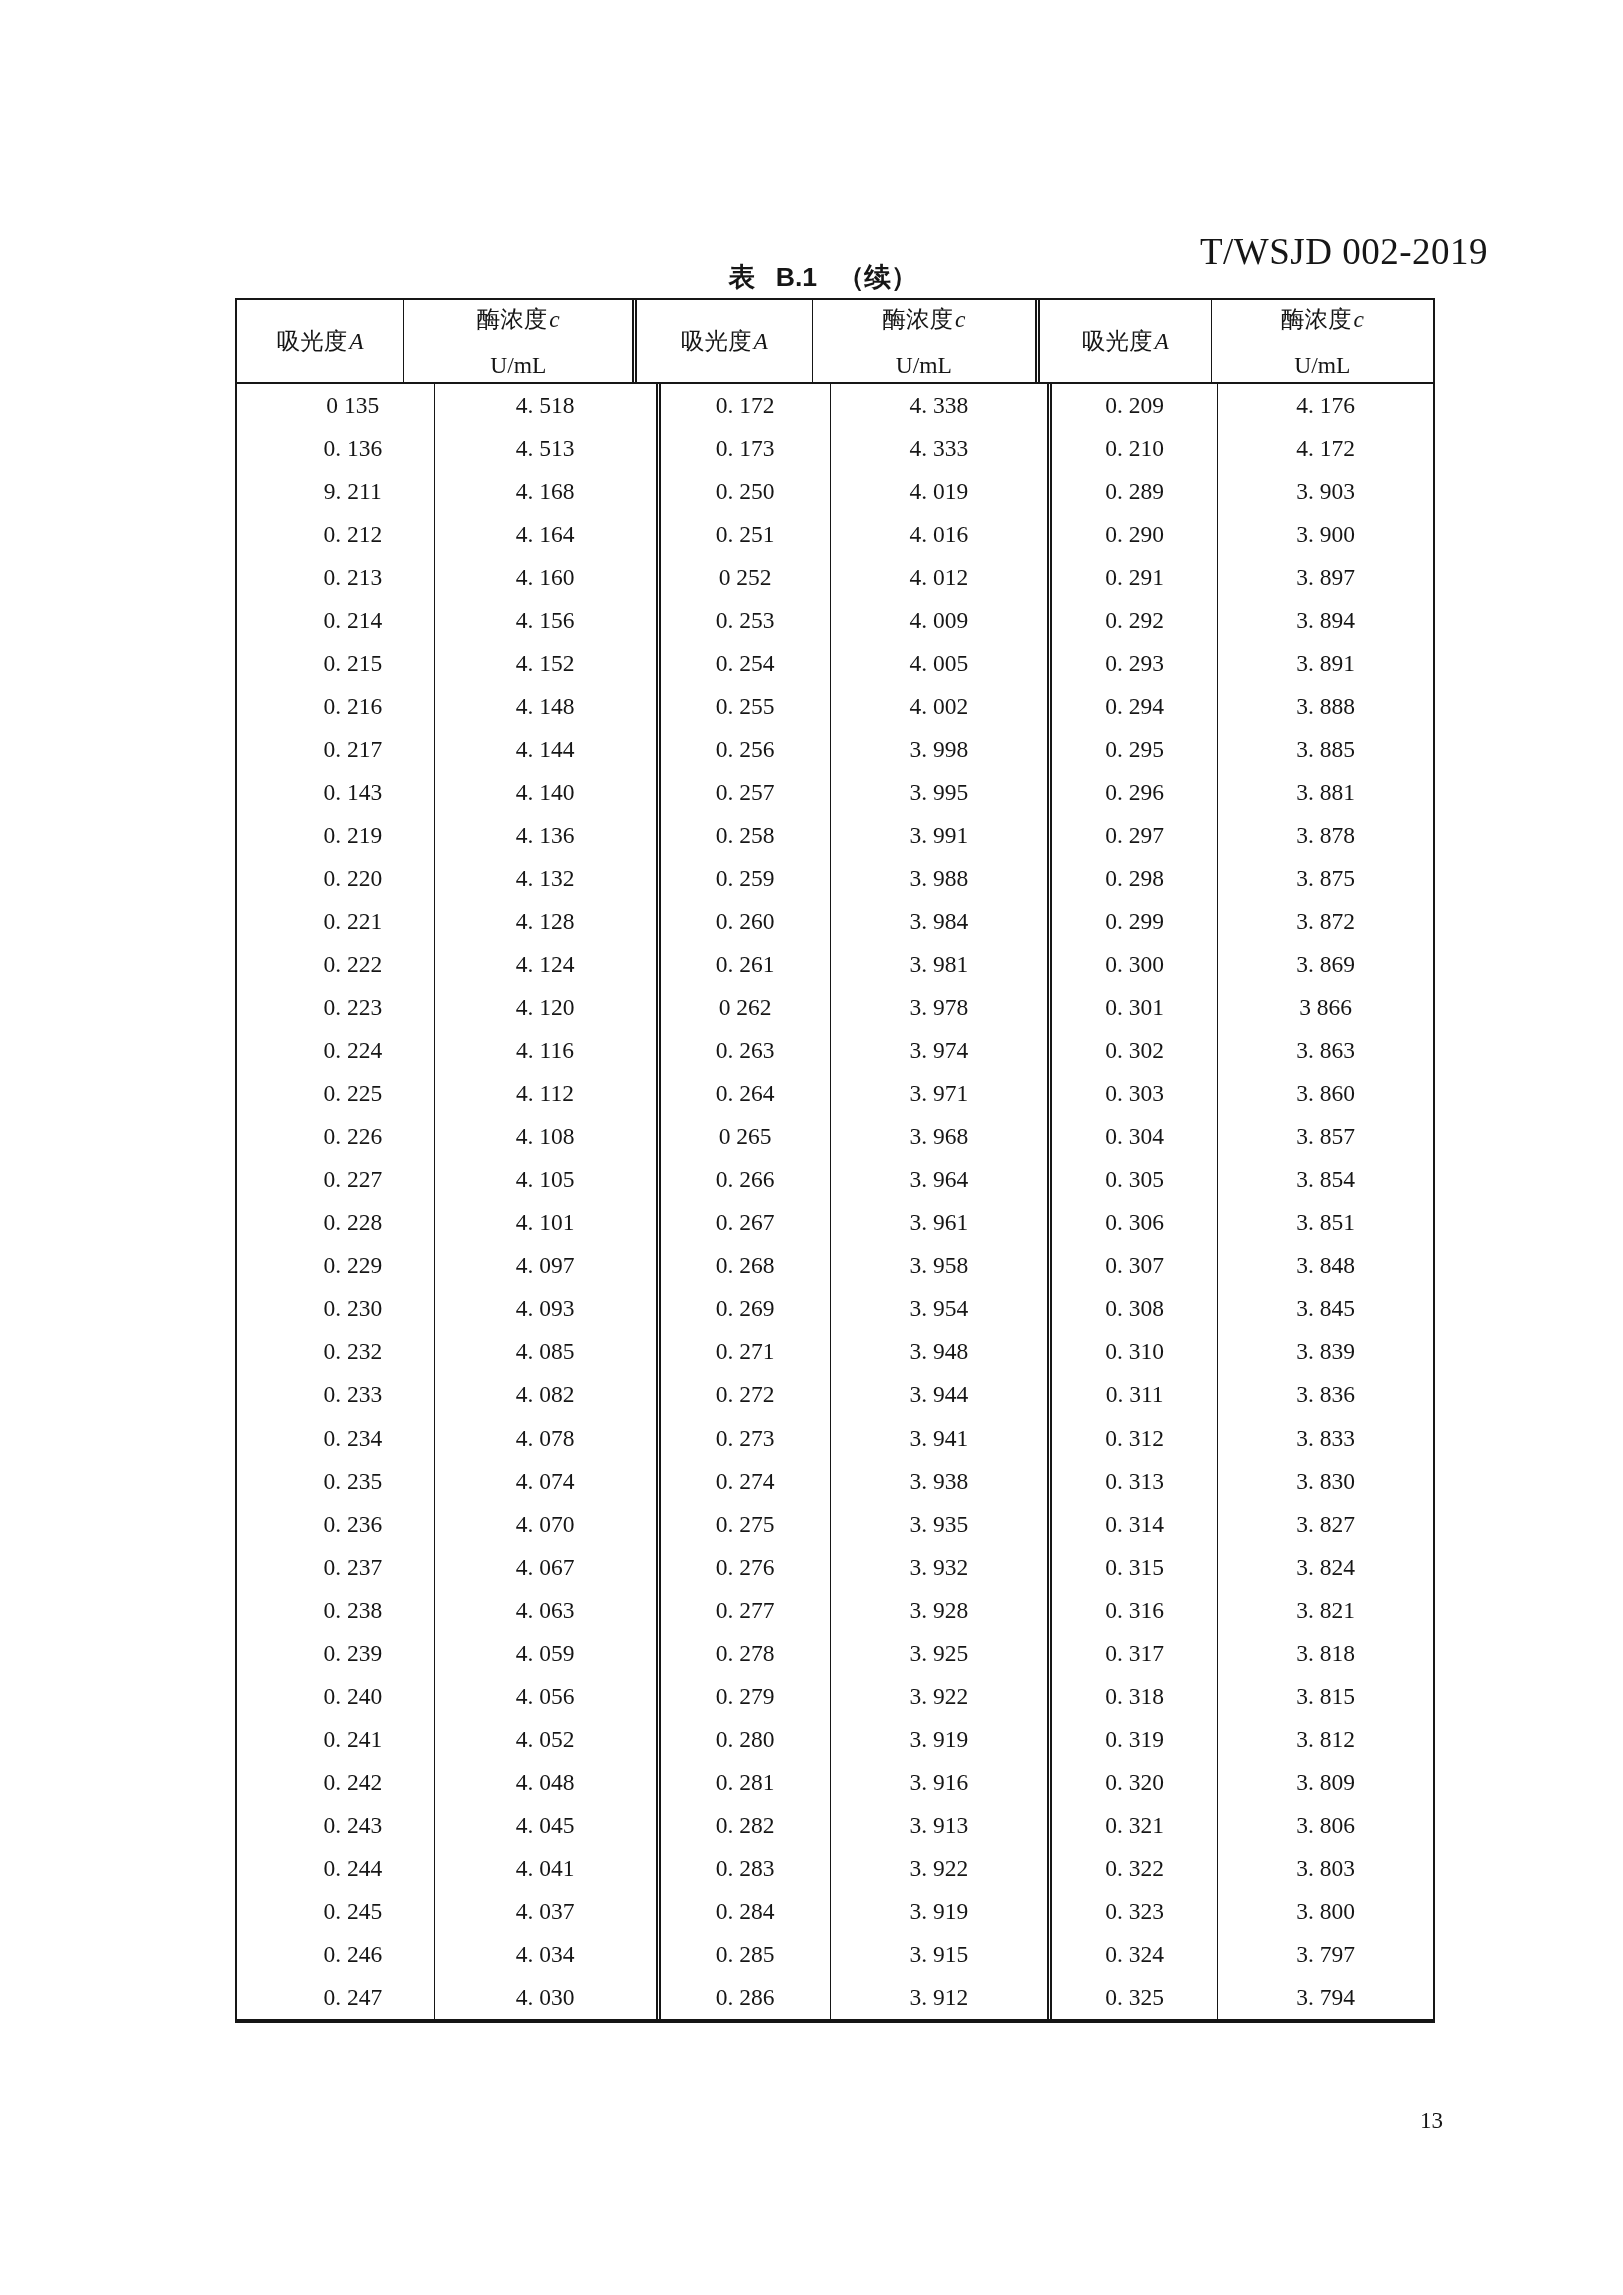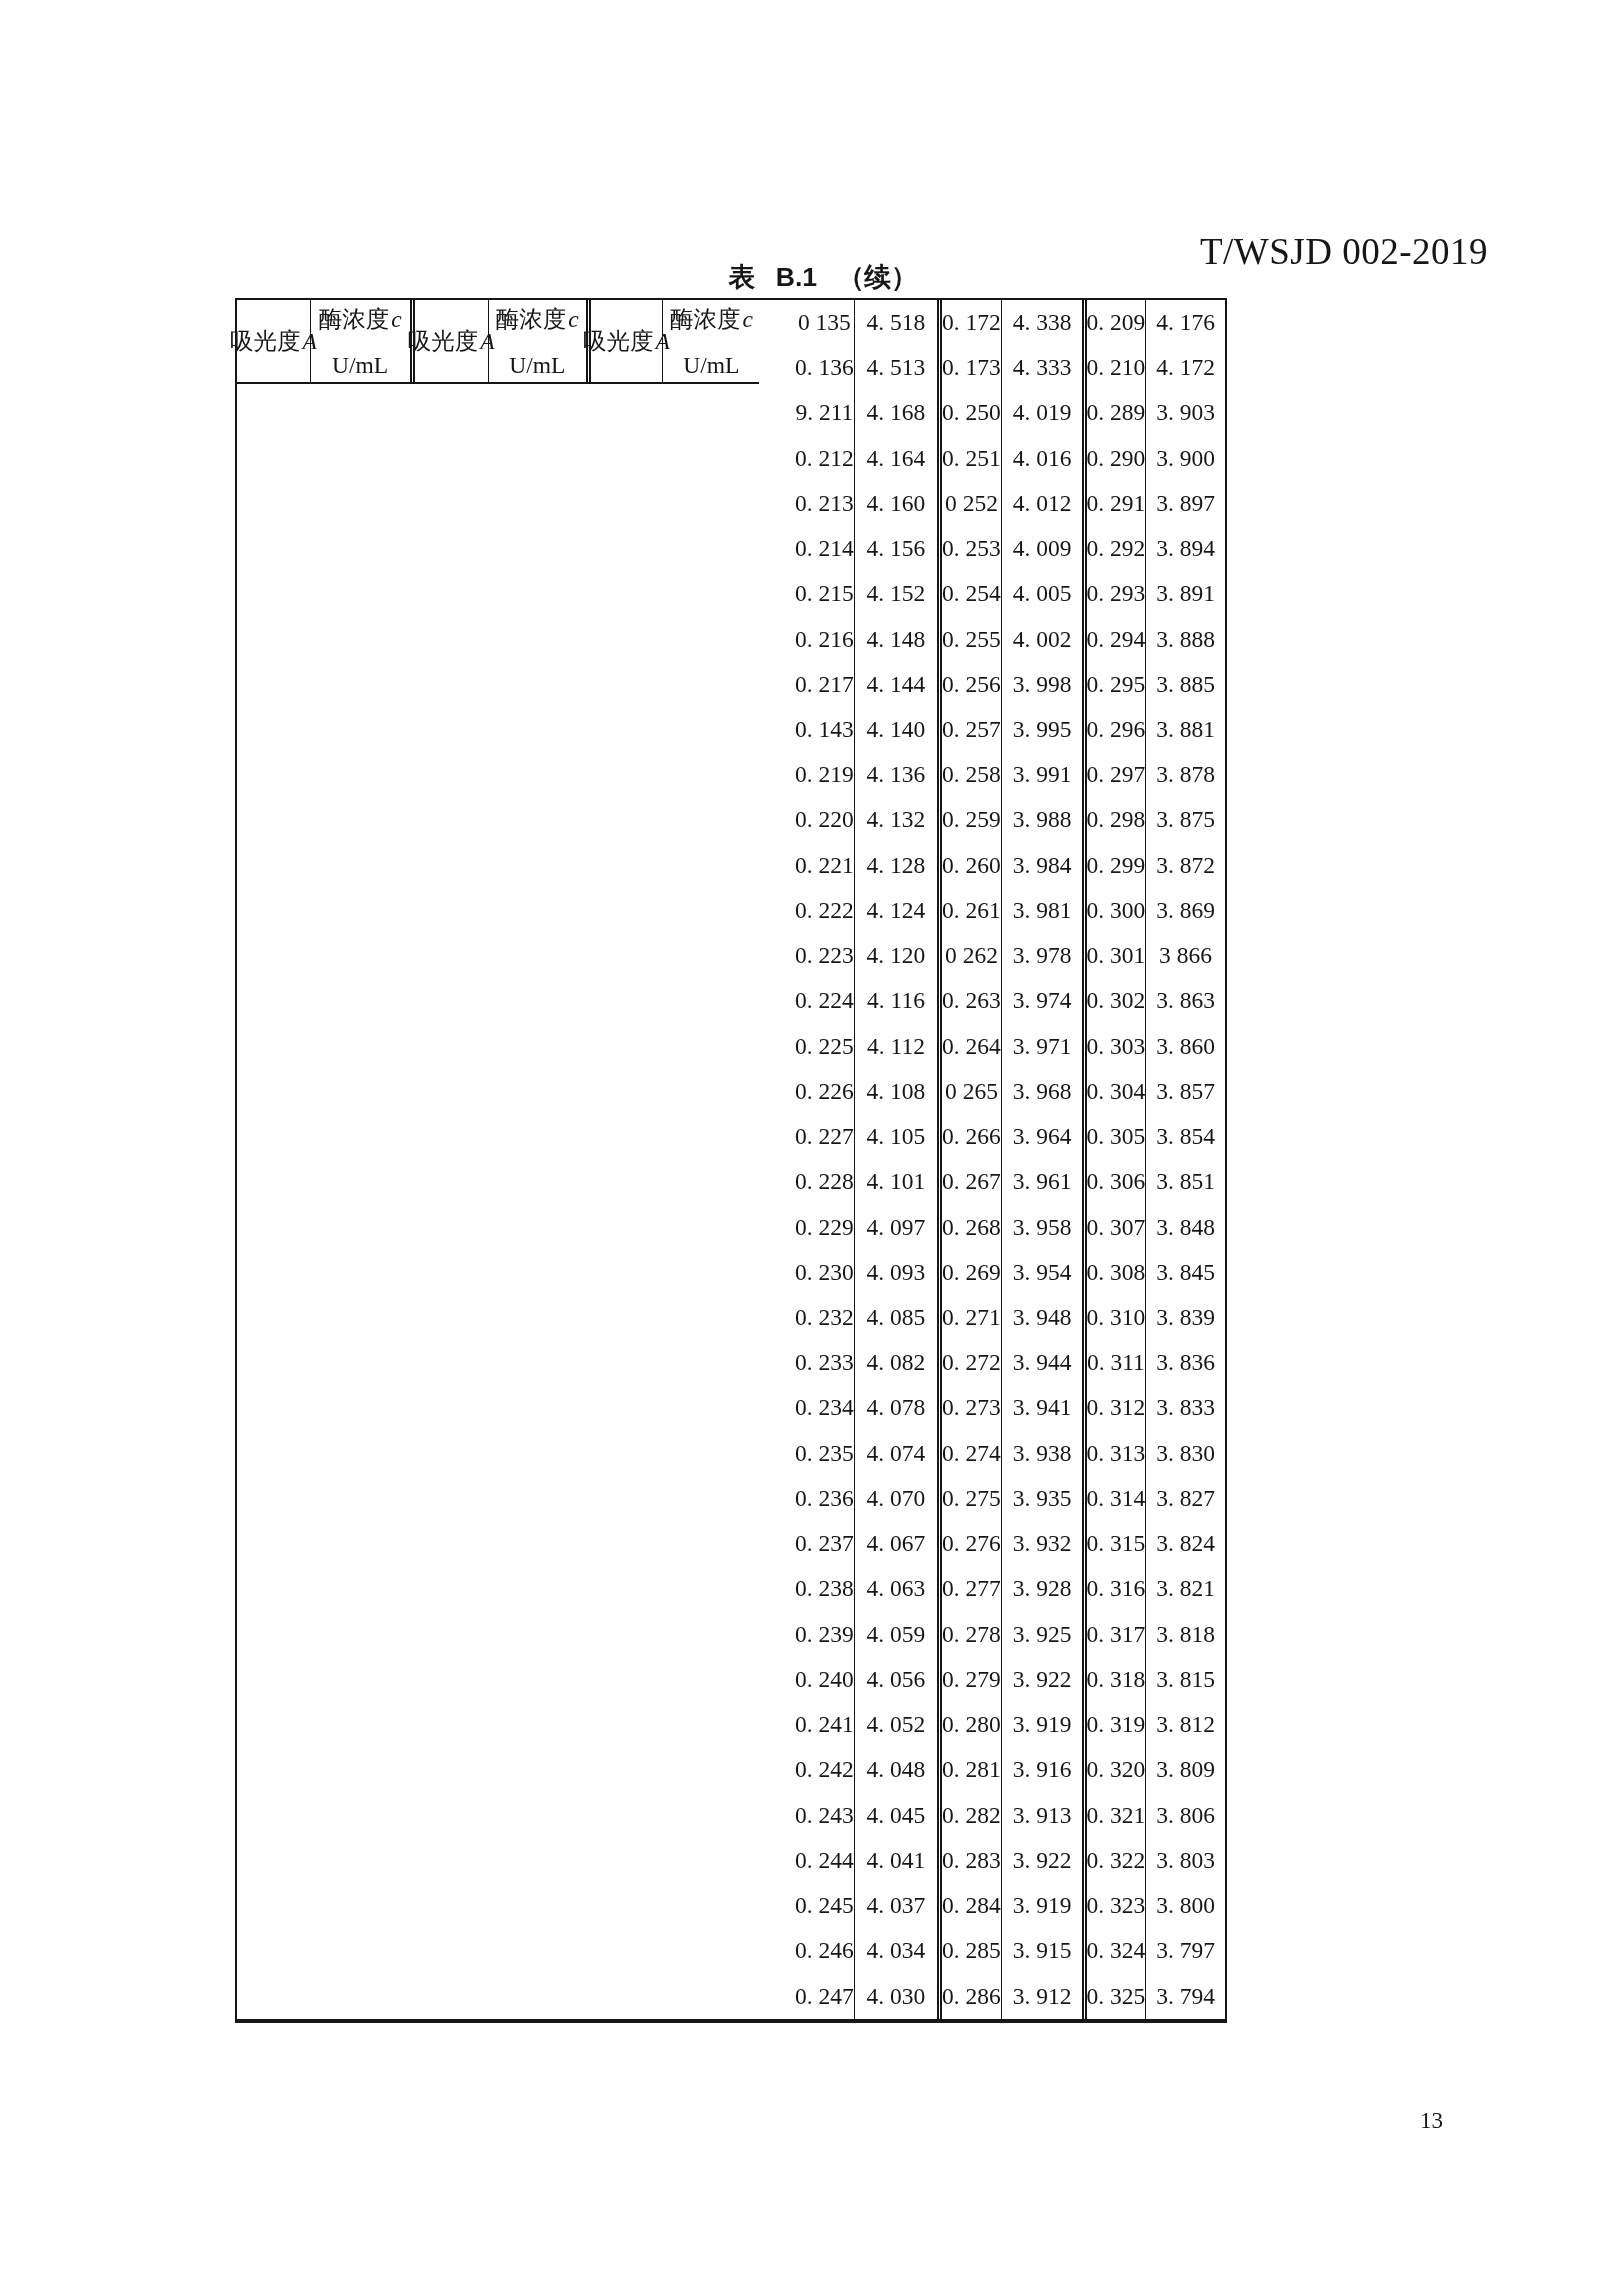--- a/index.html
+++ b/index.html
@@ -33,27 +33,28 @@
     font-family: "Liberation Sans", sans-serif;
     font-weight: bold;
     font-size: 26.6px;
     word-spacing: 13.3px;
     white-space: nowrap;
   }
   .data-table {
     position: absolute;
     left: 235px;
     top: 298px;
-    width: 992px;
+    width: 1200px;
     height: 1725px;
     box-sizing: border-box;
     border: 2px solid #161616;
     border-top-width: 2.6px;
     border-bottom-width: 4.1px;
     display: flex;
+    flex-direction: column;
     justify-content: flex-end;
   }
   .thead {
     height: 84px;
     flex: 0 0 84px;
     box-sizing: border-box;
     border-bottom: 2.6px solid #161616;
     display: grid;
     grid-template-columns: 13.913% 19.13% 15% 18.696% 14.696% 18.565%;
   }

